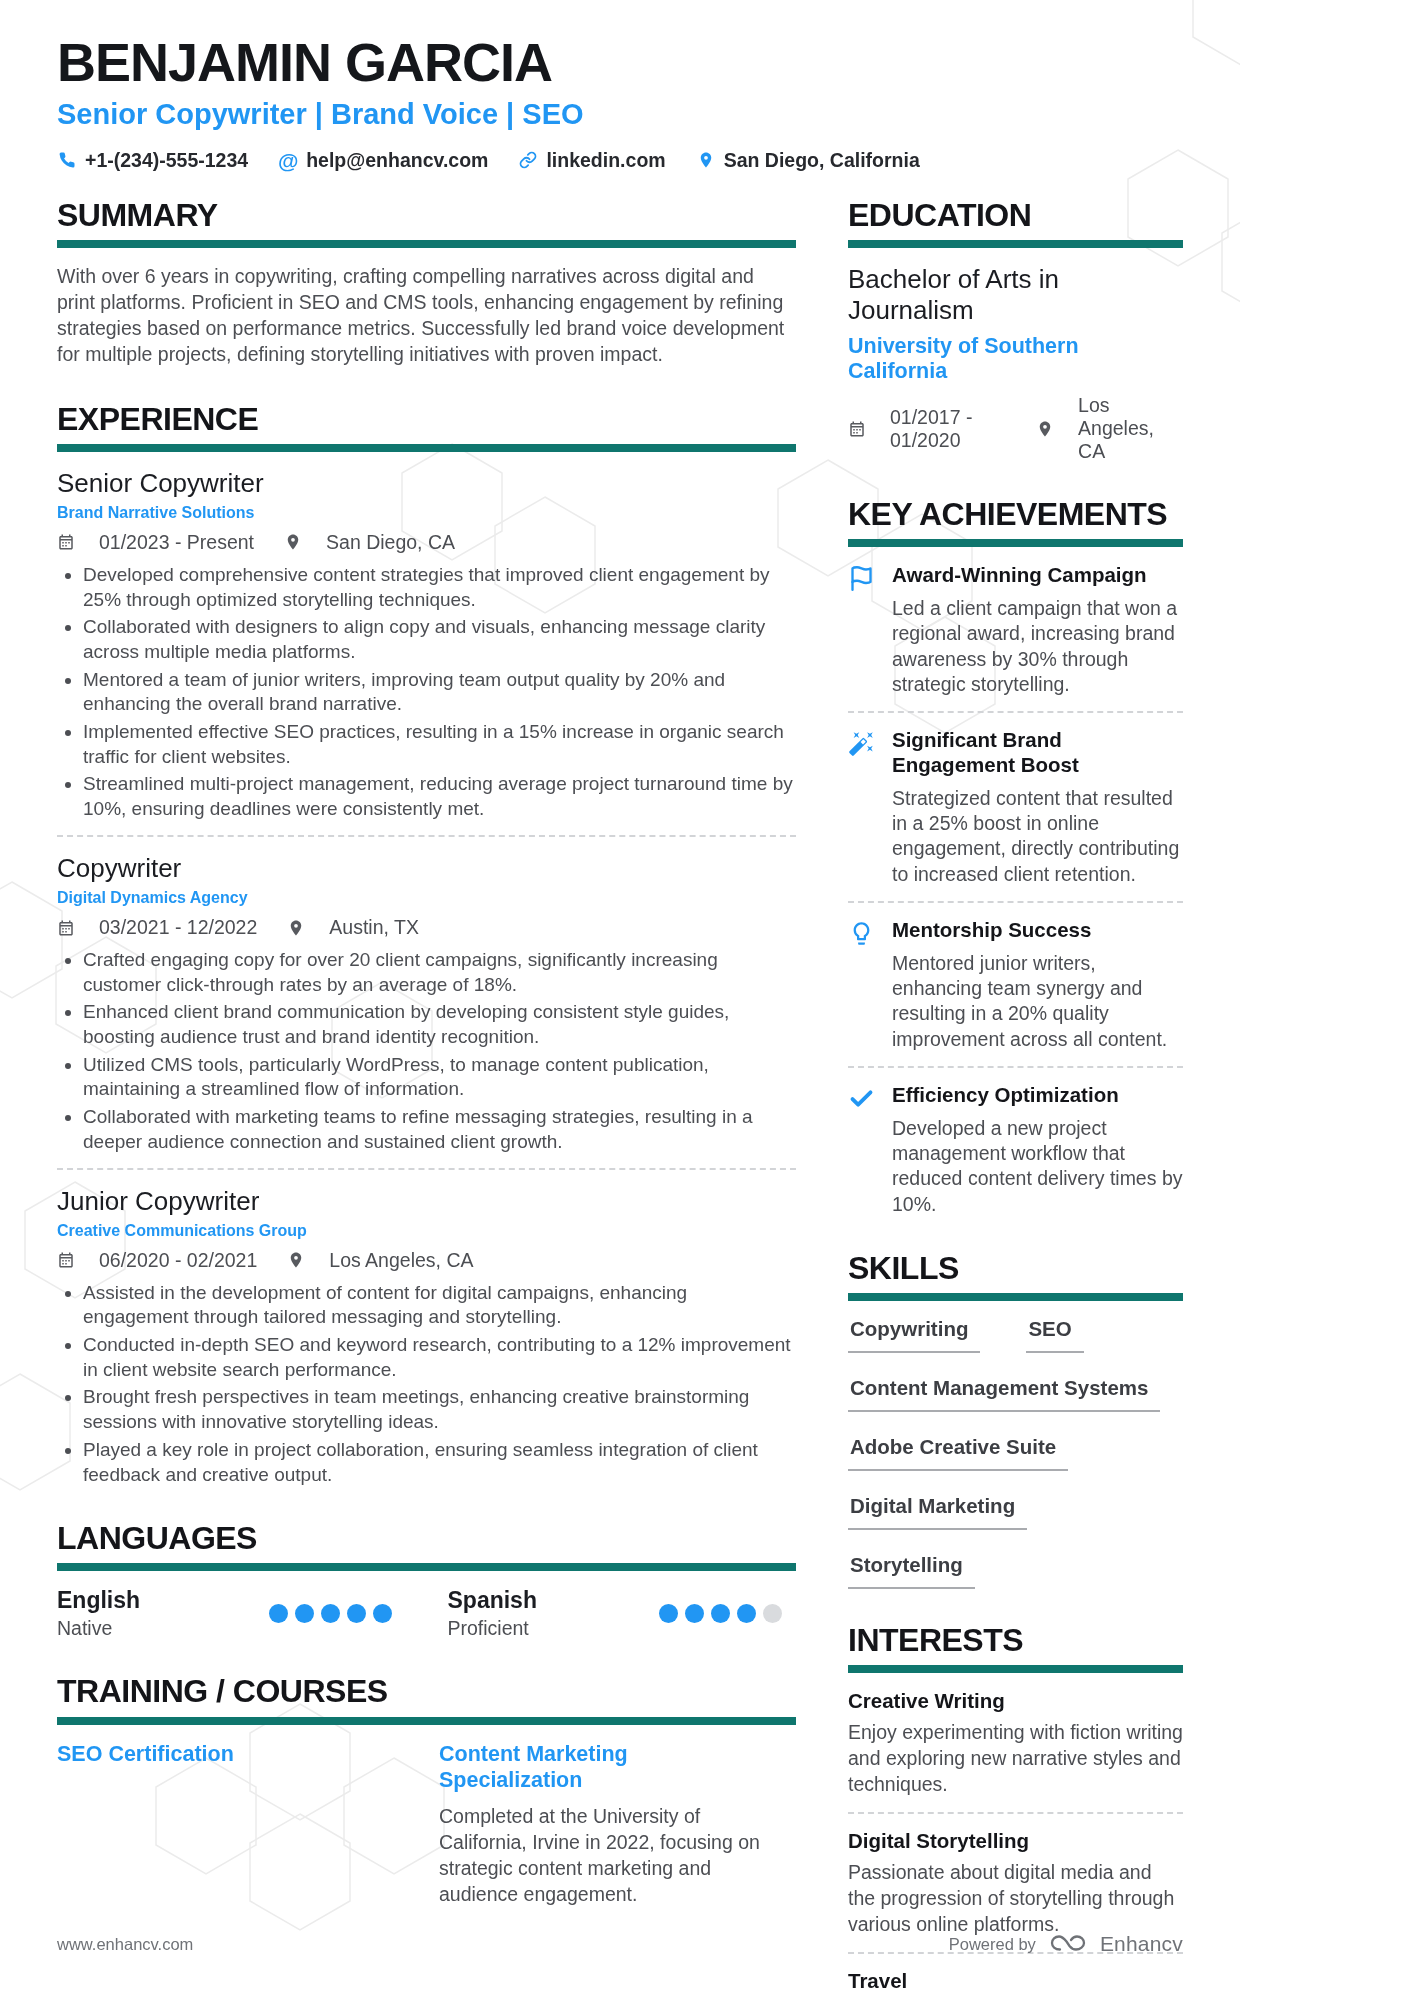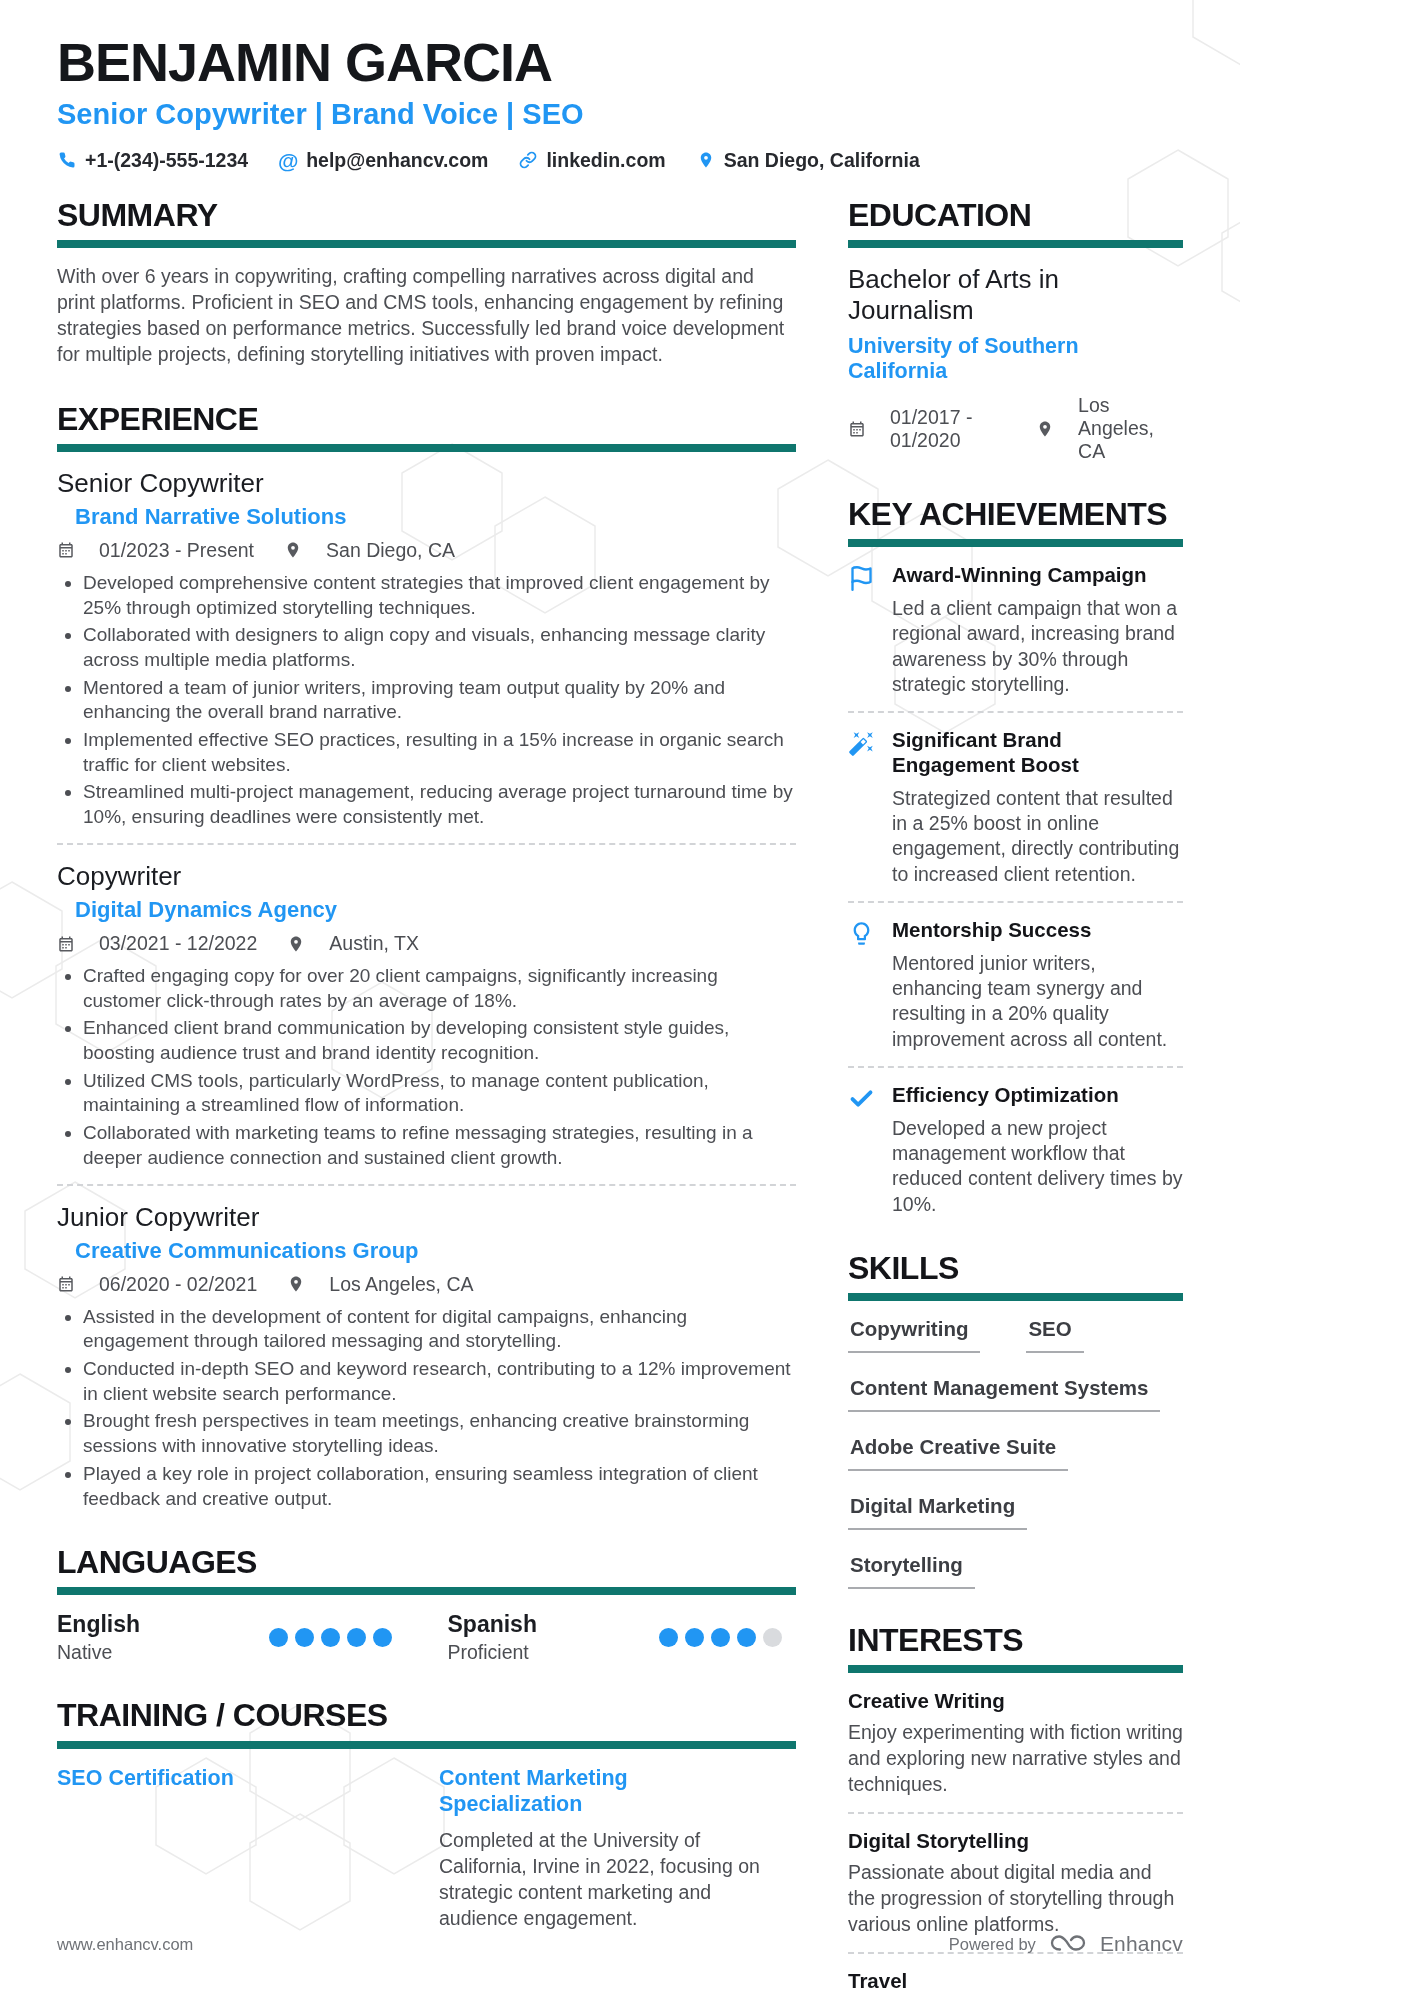--- a/index.html
+++ b/index.html
@@ -26,21 +26,21 @@
   
   .sec{margin-bottom:34px;}
   .sec-h{
     font-size:32px;font-weight:800;color:#141519;letter-spacing:-0.5px;
     margin:0 0 16px 0;padding-bottom:7px;border-bottom:8px solid #0f766e;line-height:1.1;
   }
   .body-text{font-size:19.5px;line-height:1.33;color:#4c4e53;margin:0;}
 
   
   .job-title{font-size:26px;font-weight:400;color:#1b1d22;margin:0 0 5px 0;line-height:1.2;}
-  .company{font-size:22px;font-weight:700;color:var(--accent);margin:0 0 9px 18px;}
+  .company{font-size:16px;font-weight:700;color:var(--accent);margin:0 0 9px 0;}
   .meta-row{display:flex;align-items:center;gap:30px;margin:0 0 9px 0;font-size:19.5px;color:#4c4e53;}
   .meta-item{display:flex;align-items:center;gap:24px;}
   .meta-item .micon{display:inline-flex;width:18px;height:18px;color:#585a5f;}
   ul.bullets{margin:0;padding:0 0 0 26px;}
   ul.bullets li{font-size:19px;line-height:1.3;color:#4c4e53;margin:0 0 3px 0;}
   .dash-sep{border:none;border-top:2px dashed #d2d4d7;margin:13px 0 16px 0;}
 
   
   .lang-grid{display:flex;gap:42px;}
   .lang-item{flex:1;display:flex;align-items:center;justify-content:space-between;}

